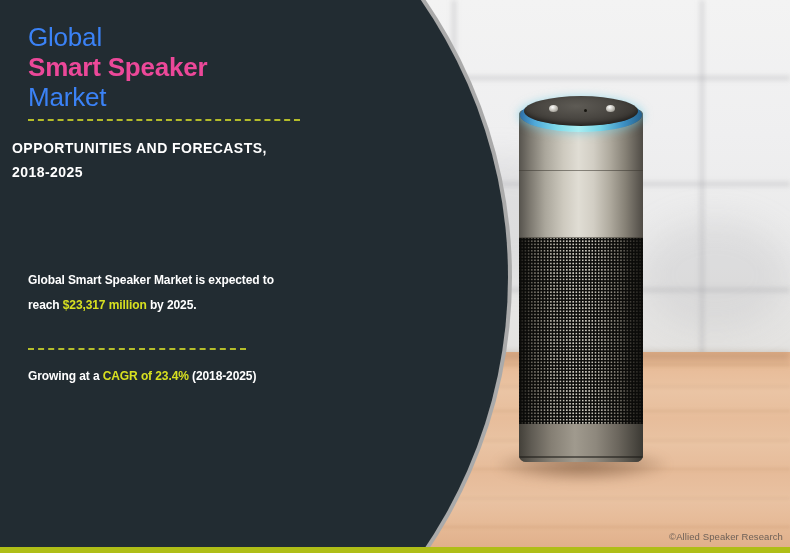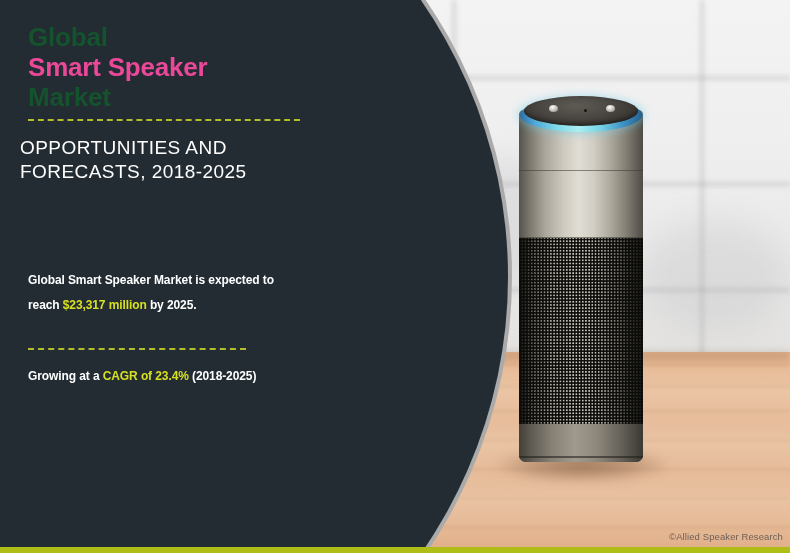--- a/index.html
+++ b/index.html
@@ -215,41 +215,41 @@
 
   
   .content { position:absolute; left:0; top:0; width:330px; }
 
   .title { position:absolute; left:28px; top:22px; width:300px; }
   .title-line {
     display:block;
     font-size:26px;
     line-height:30px;
     letter-spacing:-0.2px;
-    color:#14532d;
-    font-weight:700;
+    color:#3b82f6;
+    font-weight:400;
     white-space:nowrap;
   }
   .title-line.accent { color:#ec4899; font-weight:700; }
 
   .divider {
     position:absolute;
     height:0;
     border-top:2px dashed #b4bd2a;
   }
   .divider.one { left:28px; top:119px; width:272px; }
   .divider.two { left:28px; top:348px; width:218px; }
 
   .subtitle {
-    position:absolute; left:20px; top:136px; width:280px;
+    position:absolute; left:12px; top:136px; width:280px;
     color:#ffffff;
-    font-size:19px;
+    font-size:14px;
     line-height:24px;
     letter-spacing:0.45px;
-    font-weight:400;
+    font-weight:700;
   }
 
   .stat-block {
     position:absolute; left:28px; top:268px; width:278px;
     font-size:12px;
     line-height:24.5px;
     font-weight:700;
     color:#ffffff;
     letter-spacing:-0.1px;
   }

